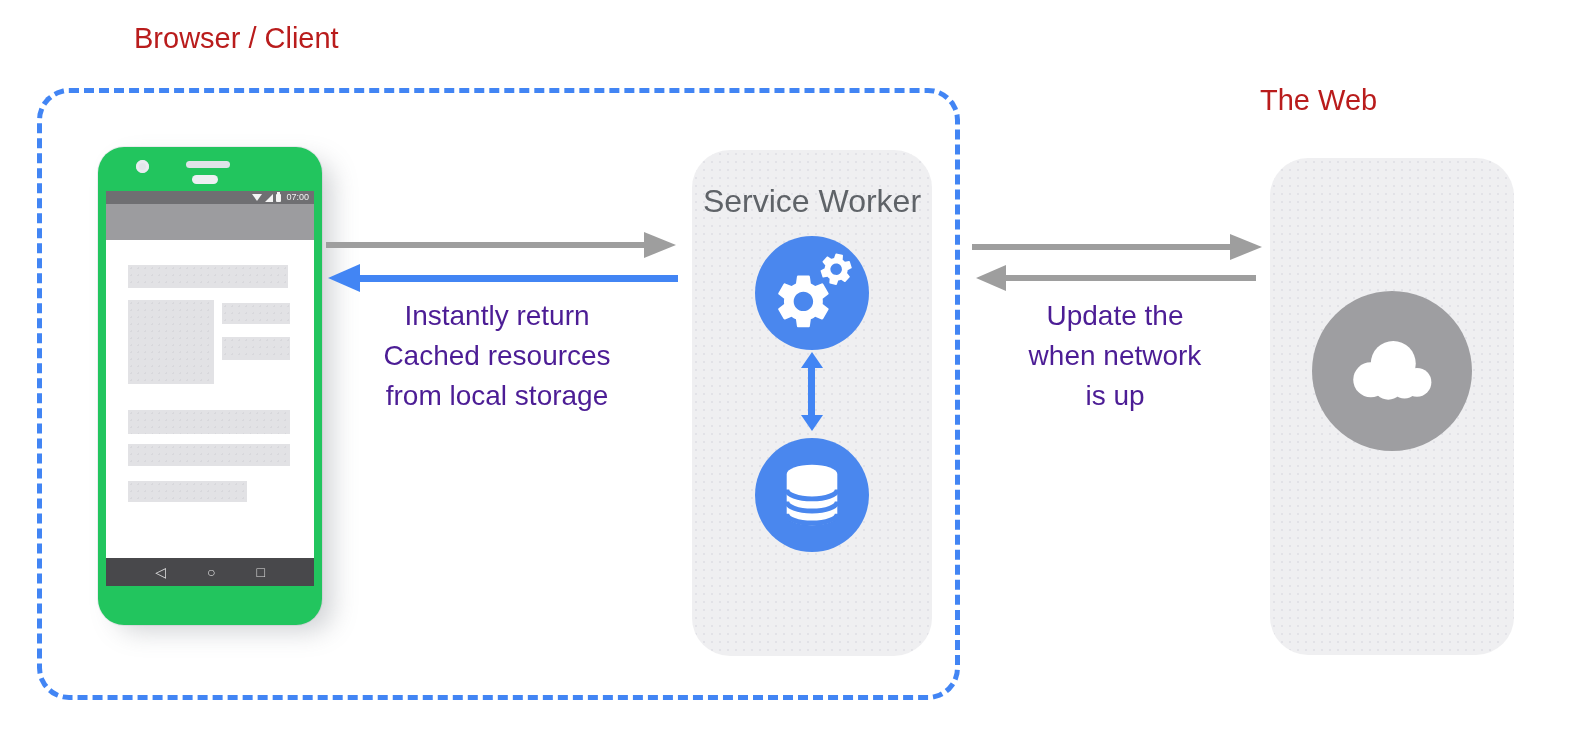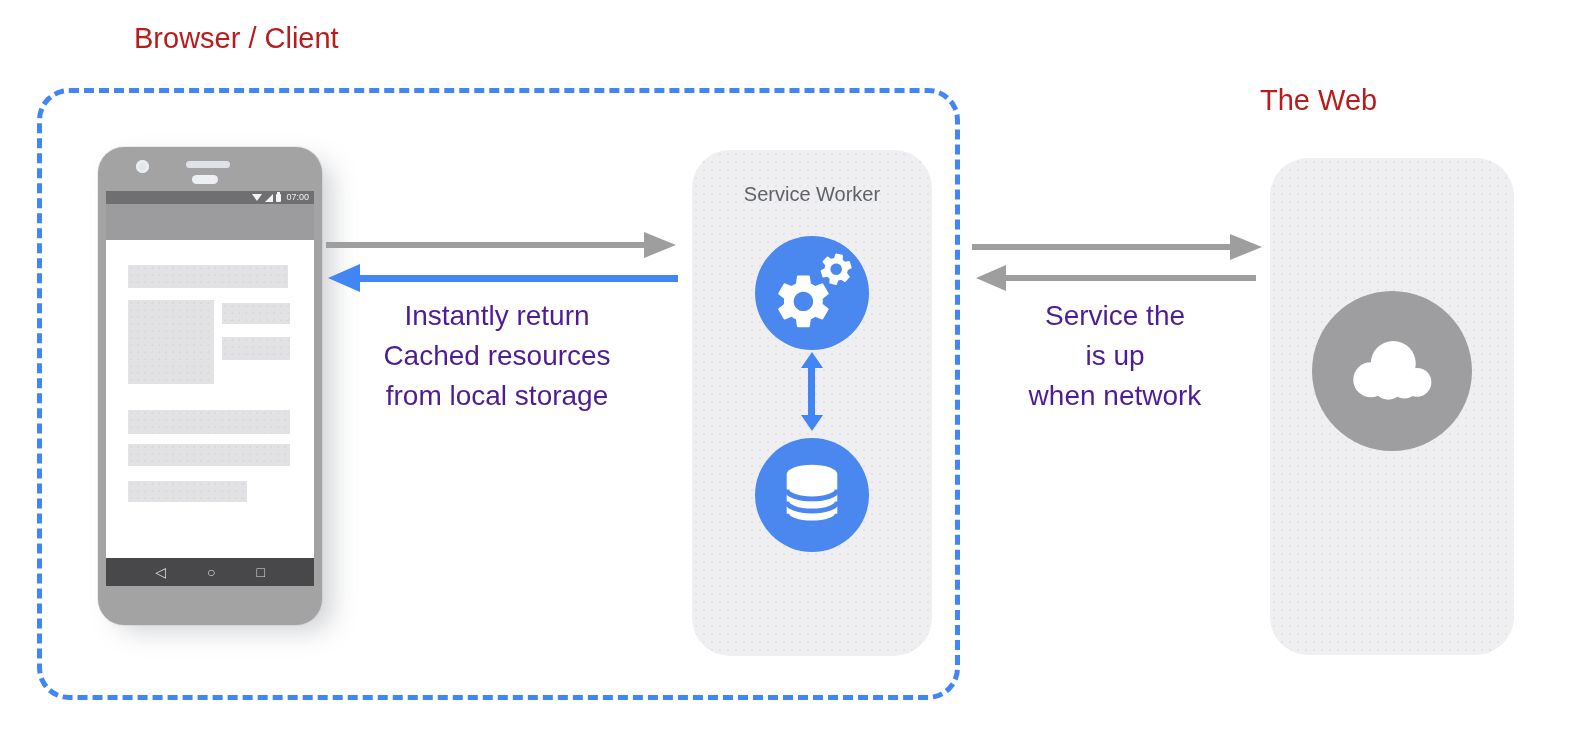--- a/index.html
+++ b/index.html
@@ -8,21 +8,21 @@
 
   .section-label { position:absolute; color:#b91c1c; font-size:29px; }
   .browser-label { left:134px; top:22px; }
   .web-label { left:1260px; top:84px; width:244px; }
 
   .client-boundary { position:absolute; left:37px; top:88px; width:923px; height:612px;
     border:5px dashed #4285f4; border-radius:32px; }
 
   
   .phone { position:absolute; left:98px; top:147px; width:224px; height:478px;
-    background:#a3a3a3; border-radius:26px;
+    background:#22c55e; border-radius:26px;
     box-shadow:14px 10px 26px -4px rgba(110,115,125,.32), 0 0 0 1px #efeff2; }
   .camera { position:absolute; left:38px; top:13px; width:13px; height:13px; border-radius:50%;
     background:#e2e5ea; box-shadow:inset 0 0 0 3px #e9ecf0; }
   .speaker { position:absolute; left:88px; top:14px; width:44px; height:7px; border-radius:4px; background:#dfe3e8; }
   .sensor { position:absolute; left:94px; top:28px; width:26px; height:9px; border-radius:5px; background:#edeff3; }
   .screen { position:absolute; left:8px; top:44px; width:208px; height:395px; background:#ffffff;
     display:flex; flex-direction:column; }
   .statusbar { height:13px; background:#6f6f72; display:flex; align-items:center;
     justify-content:flex-end; gap:3px; padding-right:5px; }
   .wifi { width:0; height:0; border-left:5px solid transparent; border-right:5px solid transparent;
@@ -52,21 +52,21 @@
 
   .annotation { position:absolute; color:#4c1d95; font-size:28px; line-height:40px; text-align:center; }
   .annotation-left { left:337px; top:296px; width:320px; }
   .annotation-right { left:980px; top:296px; width:270px; }
 
   
   .panel { position:absolute; background-color:#efeff1; border-radius:38px;
     background-image:radial-gradient(#e2e2e7 1px, transparent 1px); background-size:8px 8px; }
   .sw-panel { left:692px; top:150px; width:240px; height:506px; }
   .web-panel { left:1270px; top:158px; width:244px; height:497px; }
-  .panel-title { position:absolute; width:100%; text-align:center; color:#5f6368; font-size:20px; }
+  .panel-title { position:absolute; width:100%; text-align:center; color:#5f6368; font-size:32px; }
   .sw-title { top:33px; }
   .cache-title { top:420px; font-size:25px; }
   .icon-circle { position:absolute; border-radius:50%; display:flex; align-items:center; justify-content:center; }
   .blue-circle { width:114px; height:114px; background:#4a87ee; }
   .gears-circle { left:63px; top:86px; }
   .db-circle { left:63px; top:288px; }
   .web-circle { left:42px; top:133px; width:160px; height:160px; background:#9e9ea1; }
 </style>
 </head>
 <body>
@@ -116,23 +116,23 @@
   <div class="head head-right-gray" style="left:1230px; top:234px;"></div>
   <div class="head head-left-gray" style="left:976px; top:265px;"></div>
   <div class="hline gray" style="left:1004px; top:275px; width:252px; height:6px;"></div>
 
   <div class="annotation annotation-left">
     <div>Instantly return</div>
     <div>Cached resources</div>
     <div>from local storage</div>
   </div>
   <div class="annotation annotation-right">
-    <div>Service the</div>
+    <div>Update the</div>
+    <div>when network</div>
     <div>is up</div>
-    <div>when network</div>
   </div>
 
   <div class="panel sw-panel">
     <div class="panel-title sw-title">Service Worker</div>
 
     <div class="icon-circle blue-circle gears-circle">
       <svg width="114" height="114" viewBox="0 0 114 114">
         <g fill="#ffffff">
           <g transform="translate(16,33) scale(2.7)">
             <path d="M19.14,12.94c0.04-0.3,0.06-0.61,0.06-0.94c0-0.32-0.02-0.64-0.07-0.94l2.03-1.58c0.18-0.14,0.23-0.41,0.12-0.61l-1.92-3.32c-0.12-0.22-0.37-0.29-0.59-0.22l-2.39,0.96c-0.5-0.38-1.03-0.7-1.62-0.94L14.4,2.81c-0.04-0.24-0.24-0.41-0.48-0.41h-3.84c-0.24,0-0.43,0.17-0.47,0.41L9.25,5.35C8.66,5.59,8.12,5.92,7.63,6.29L5.24,5.33c-0.22-0.08-0.47,0-0.59,0.22L2.74,8.87C2.62,9.08,2.66,9.34,2.86,9.48l2.03,1.58C4.84,11.36,4.8,11.69,4.8,12s0.02,0.64,0.07,0.94l-2.03,1.58c-0.18,0.14-0.23,0.41-0.12,0.61l1.92,3.32c0.12,0.22,0.37,0.29,0.59,0.22l2.39-0.96c0.5,0.38,1.03,0.7,1.62,0.94l0.36,2.54c0.05,0.24,0.24,0.41,0.48,0.41h3.84c0.24,0,0.44-0.17,0.47-0.41l0.36-2.54c0.59-0.24,1.13-0.56,1.62-0.94l2.39,0.96c0.22,0.08,0.47,0,0.59-0.22l1.92-3.32c0.12-0.22,0.07-0.47-0.12-0.61L19.14,12.94z M12,15.6c-1.98,0-3.6-1.62-3.6-3.6s1.62-3.6,3.6-3.6s3.6,1.62,3.6,3.6S13.98,15.6,12,15.6z"></path>

